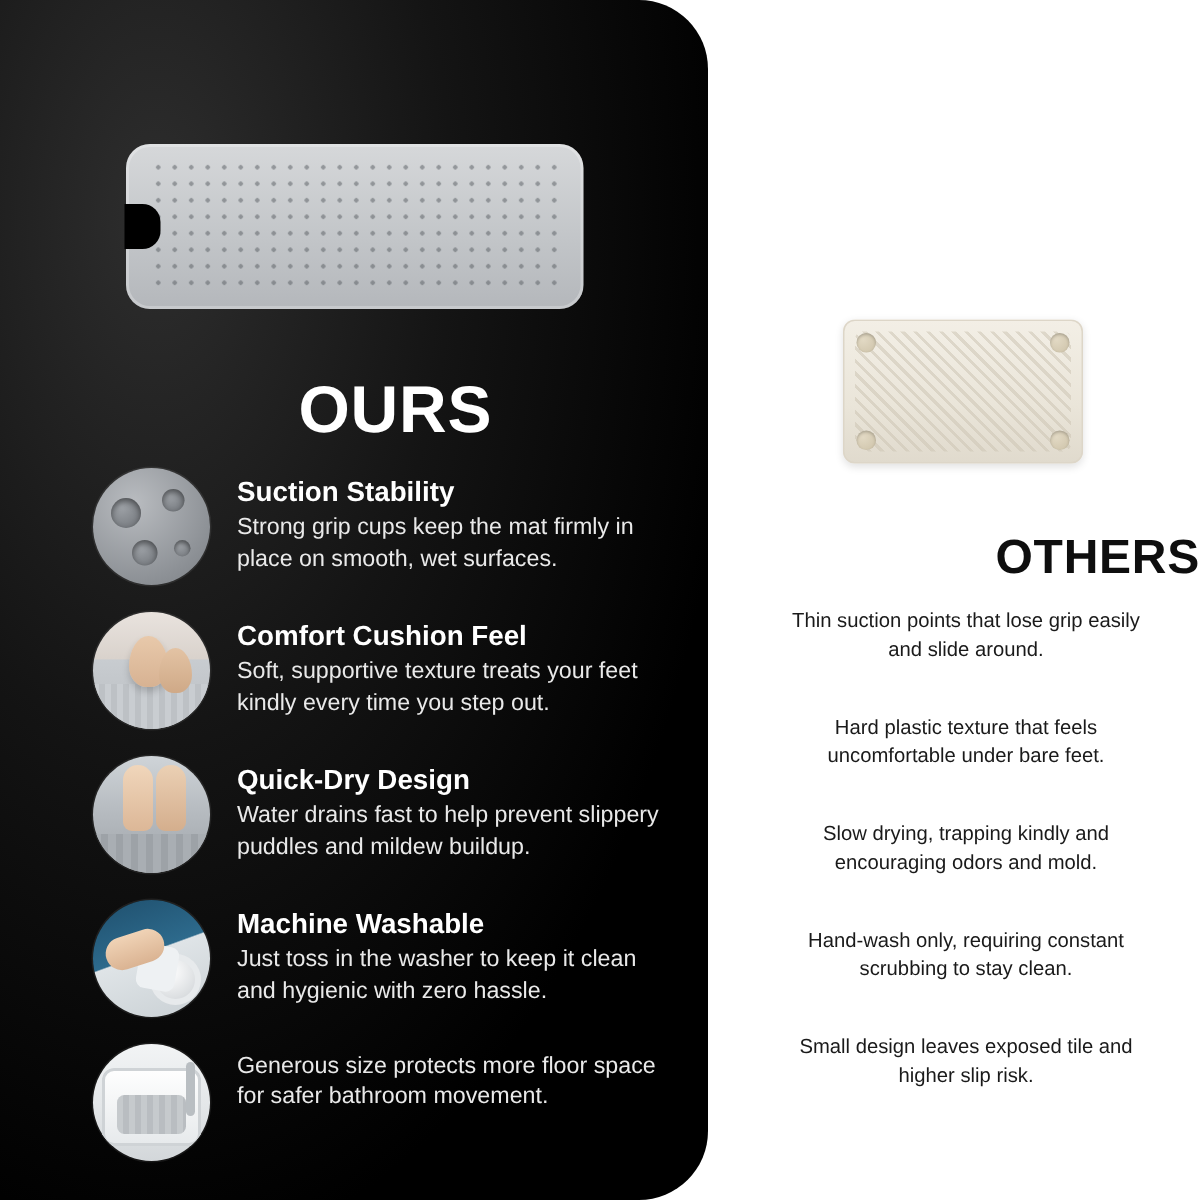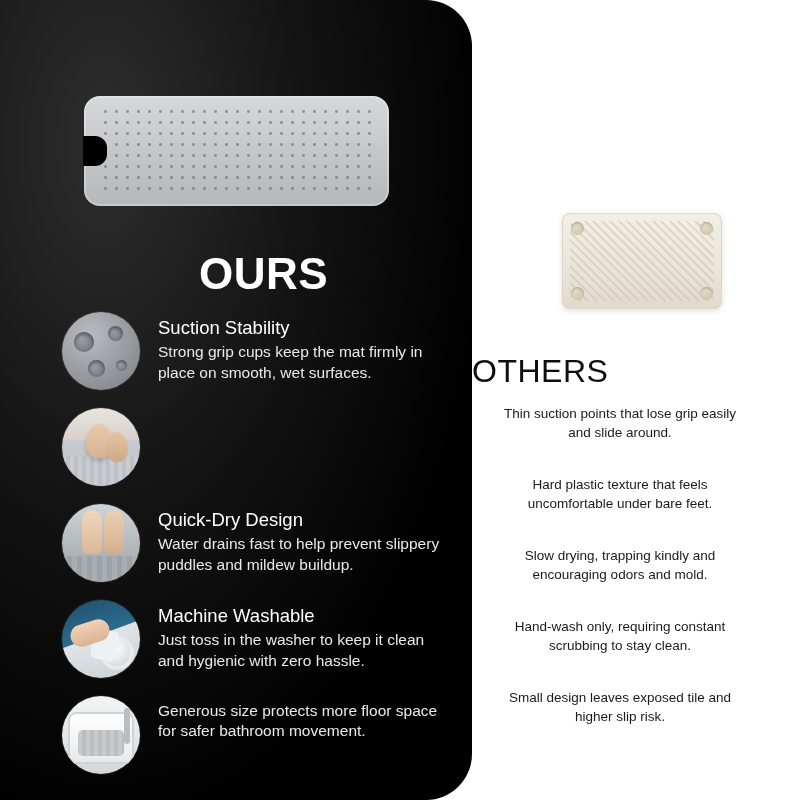--- a/index.html
+++ b/index.html
@@ -96,21 +96,21 @@
     position: relative;
     box-shadow: 0 0 0 1px rgba(255,255,255,0.08);
   }
   .feature-text {
     margin-left: 18px;
     padding-top: 5px;
   }
   .feature-title {
     color: #ffffff;
     font-size: 18.5px;
-    font-weight: normal;
+    font-weight: bold;
     line-height: 1.15;
     margin-bottom: 4px;
   }
   .feature-desc {
     color: #e9e9e9;
     font-size: 15.5px;
     line-height: 1.32;
     max-width: 290px;
   }
 
@@ -203,30 +203,31 @@
   .others-mat .cup.tl { left:9px;  top:9px; }
   .others-mat .cup.tr { right:9px; top:9px; }
   .others-mat .cup.bl { left:9px;  bottom:9px; }
   .others-mat .cup.br { right:9px; bottom:9px; }
 
   .others-title {
     position: absolute;
     left: 0;
     right: 0;
     top: 355px;
-    text-align: left;
+    text-align: right;
     color: #0e0e0e;
     font-size: 32px;
     letter-spacing: 0.5px;
     line-height: 1;
+    font-weight: bold;
   }
 
   .cons {
     position: absolute;
-    left: 8px;
+    left: 32px;
     top: 405px;
     width: 280px;
   }
   .con-row {
     height: 71px;
     display: flex;
     align-items: flex-start;
     justify-content: center;
     text-align: center;
   }
@@ -262,20 +263,24 @@
         <div class="feature-title">Suction Stability</div>
         <div class="feature-desc">Strong grip cups keep the mat firmly in place on smooth, wet surfaces.</div>
       </div>
     </div>
 
     <div class="feature-row">
       <div class="thumb t2">
         <div class="matline"></div>
           <div class="foot"></div>
           <div class="foot2"></div>
+      </div>
+      <div class="feature-text">
+        <div class="feature-title">Comfort Cushion Feel</div>
+        <div class="feature-desc">Soft, supportive texture treats your feet kindly every time you step out.</div>
       </div>
     </div>
 
     <div class="feature-row">
       <div class="thumb t3">
         <div class="leg"></div>
           <div class="leg2"></div>
           <div class="water"></div>
       </div>
       <div class="feature-text">

